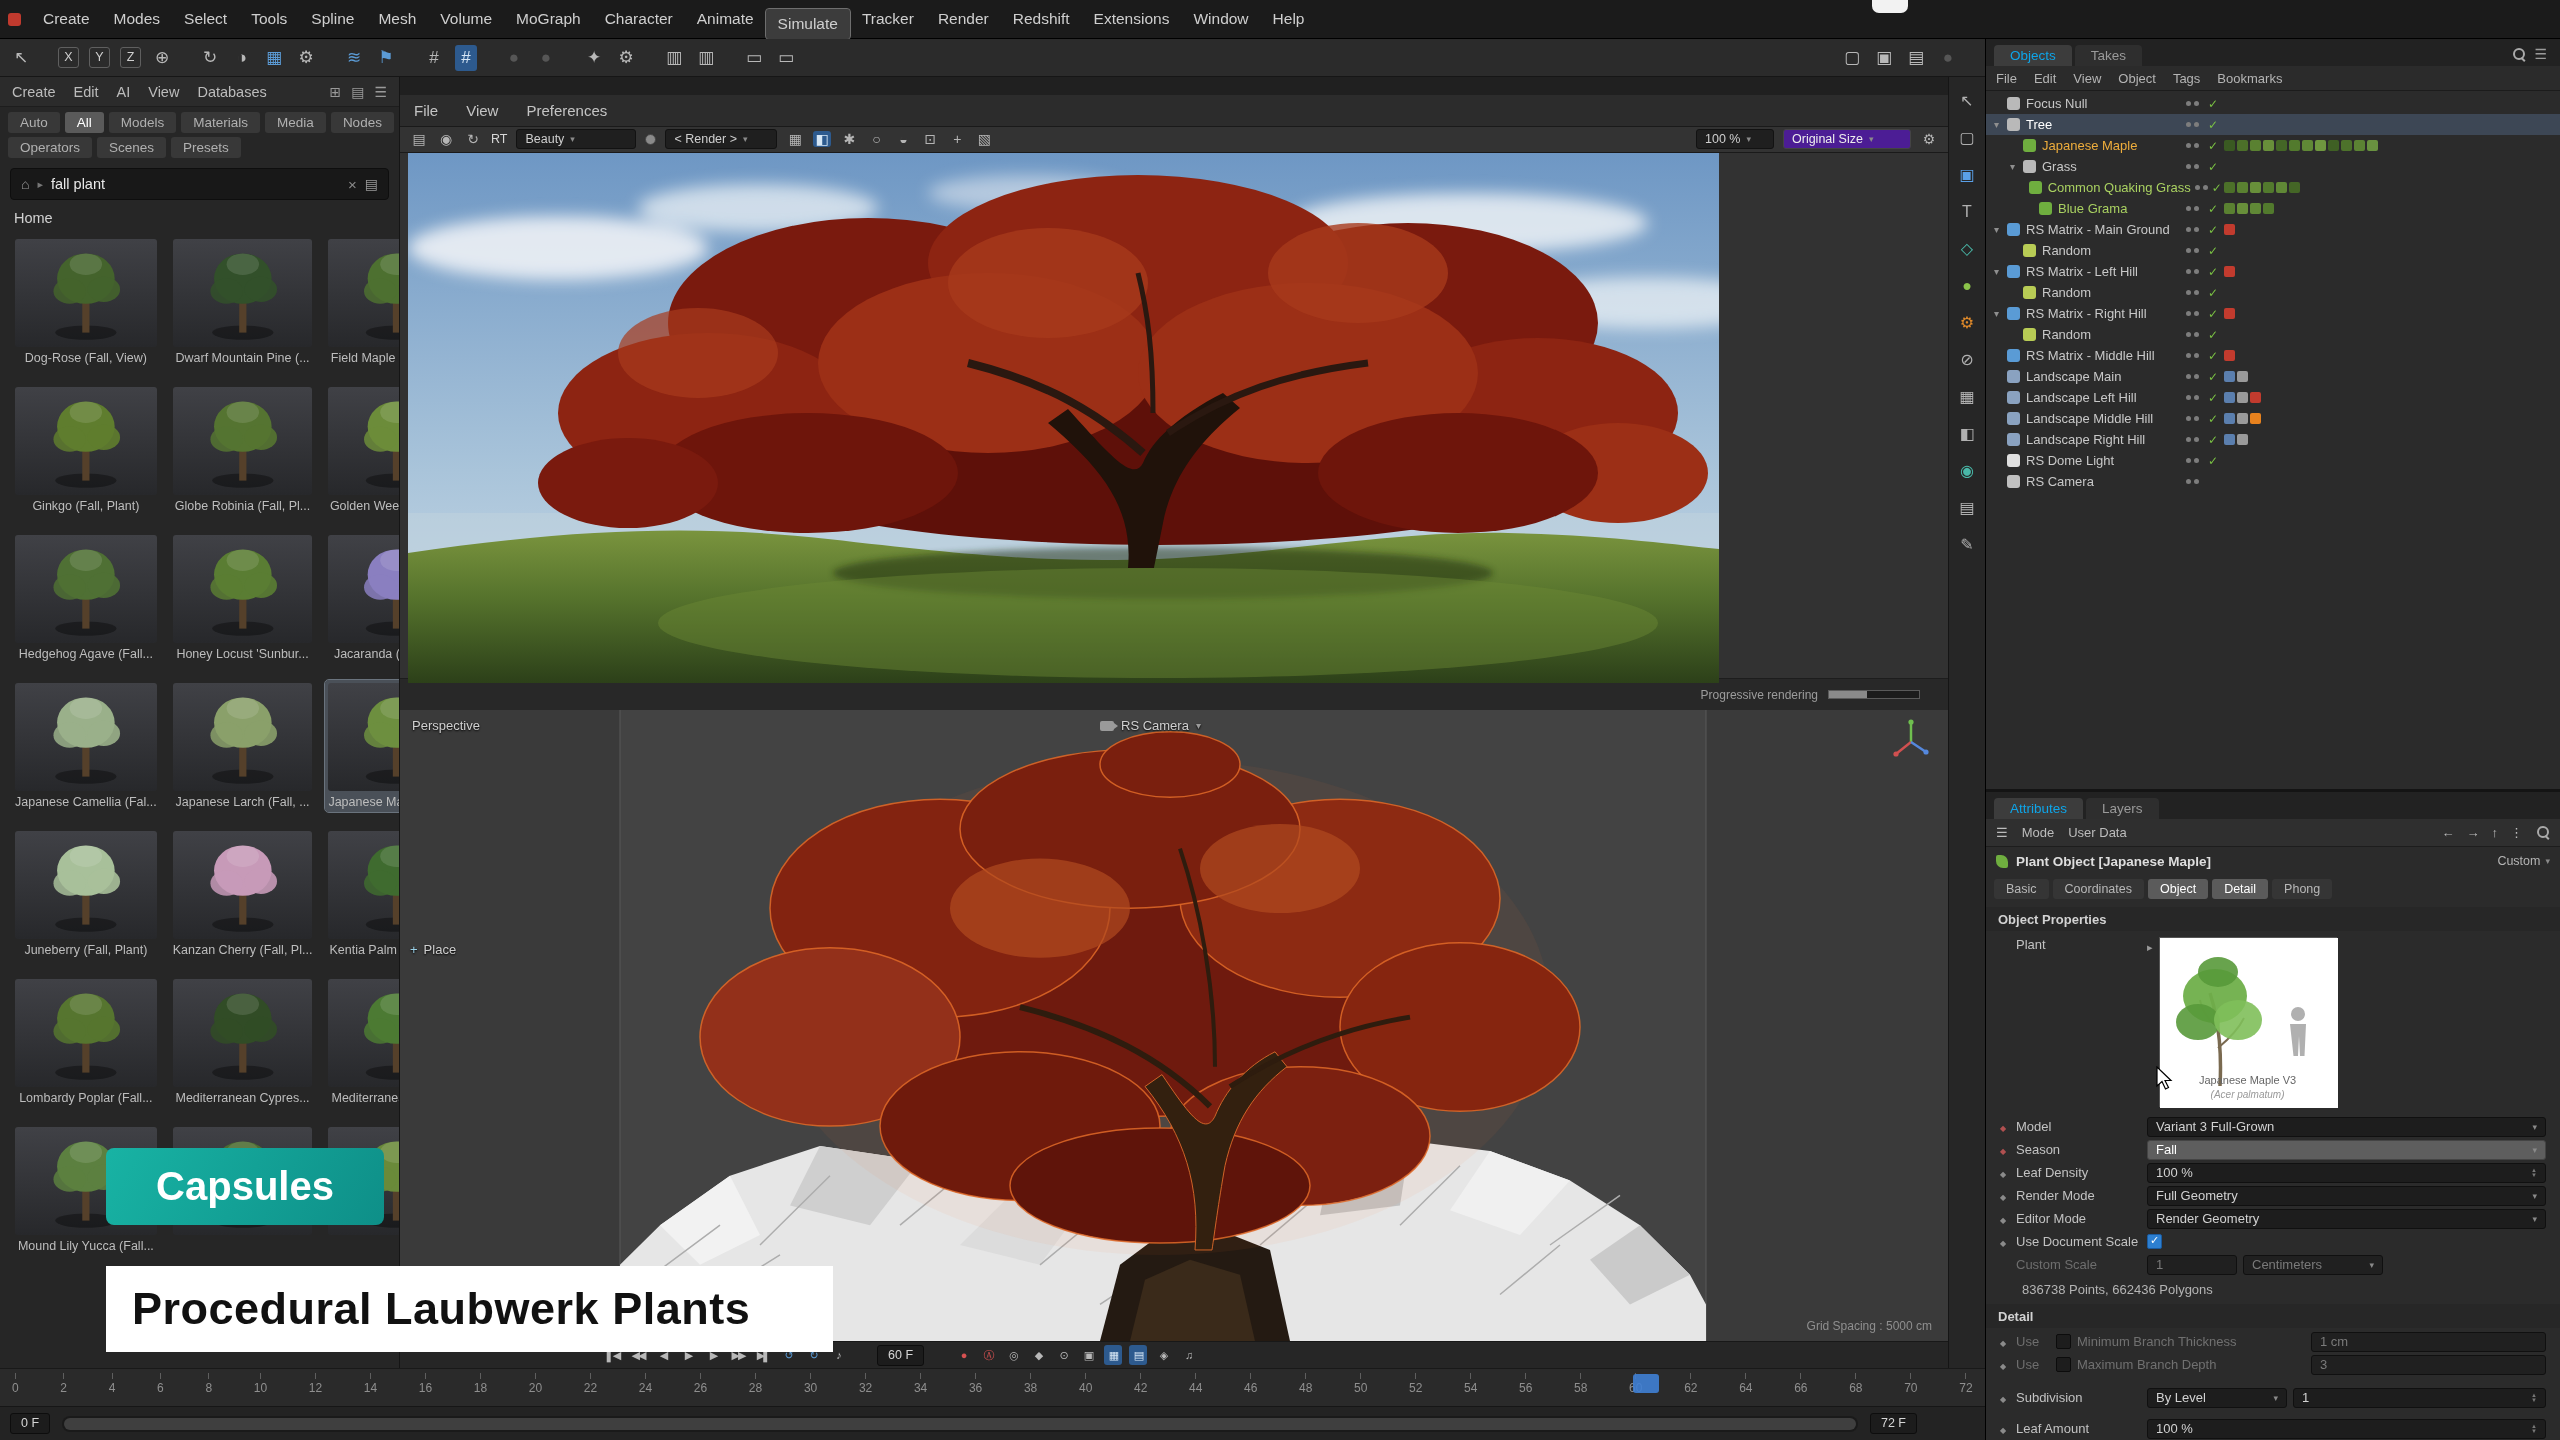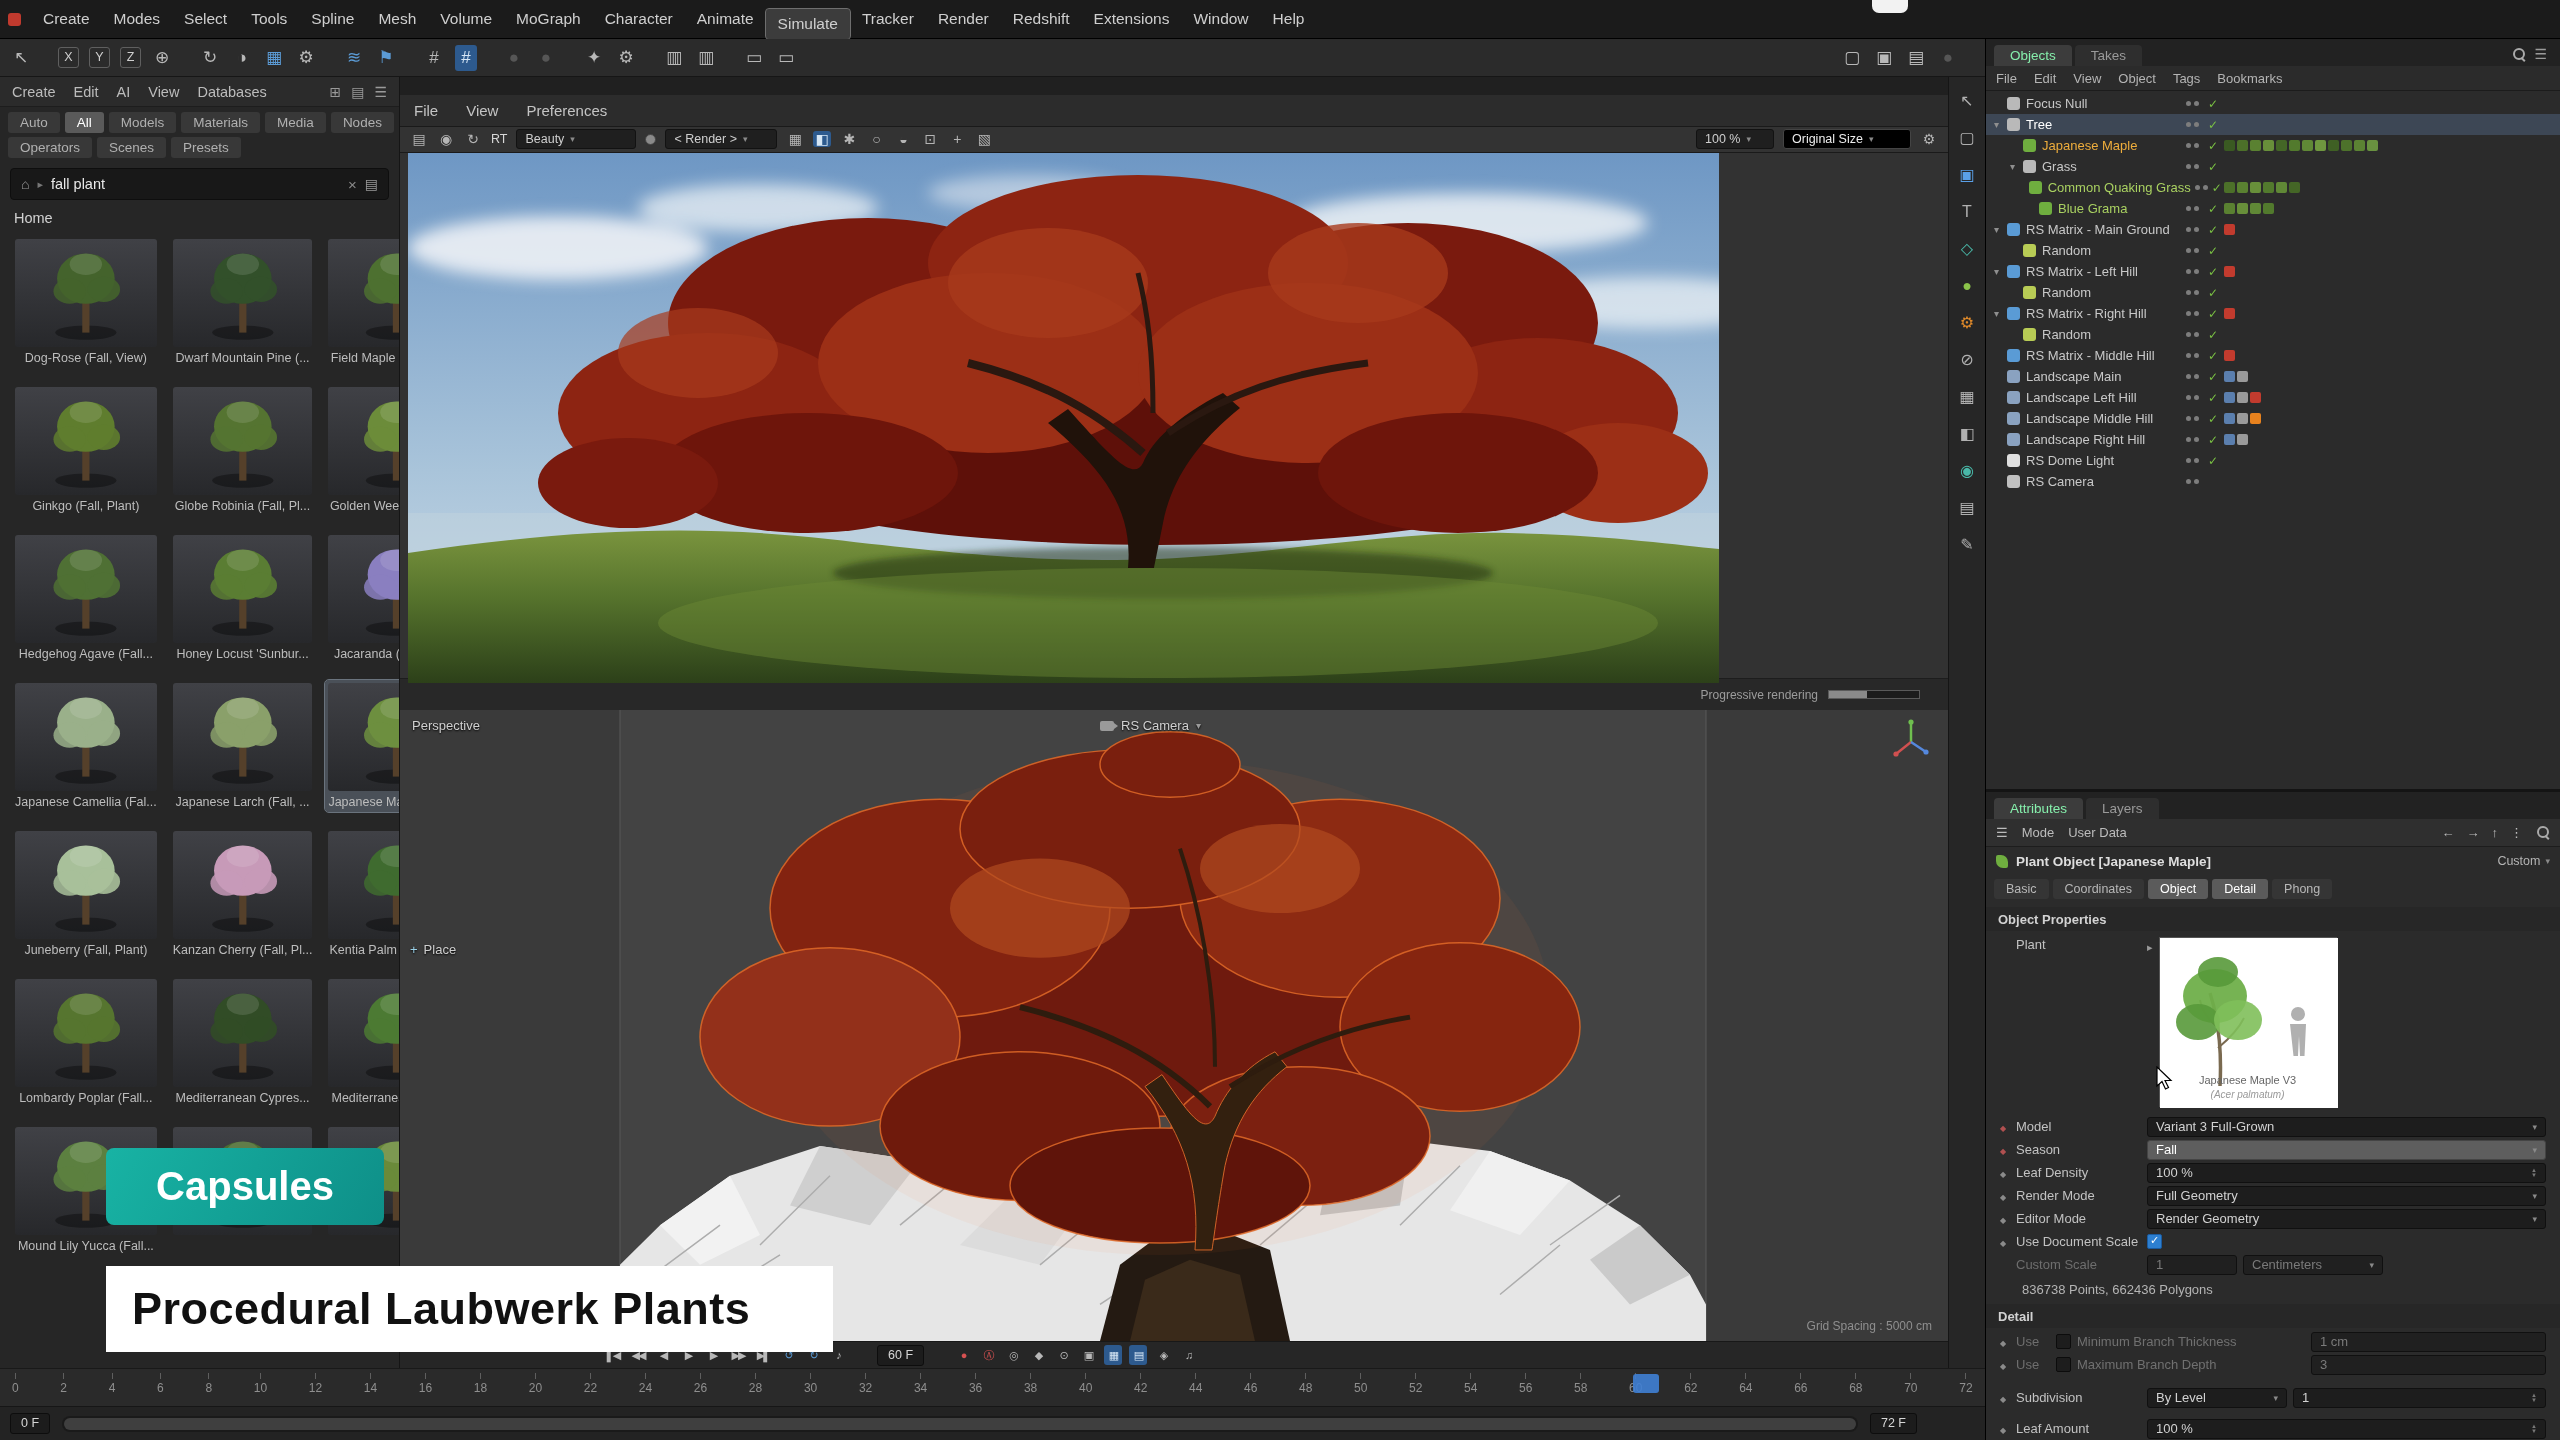--- a/index.html
+++ b/index.html
@@ -47,21 +47,21 @@
   .vp-gap{height:18px;background:#202020}
   .vp-menu{height:32px;display:flex;align-items:center;gap:28px;padding:0 14px;font-size:15px;color:#c4c4c4;background:#2c2c2c;border-bottom:1px solid #1a1a1a}
   .rvtb{height:27px;background:#333;display:flex;align-items:center;gap:9px;padding:0 10px;font-size:12.5px;border-bottom:1px solid #1a1a1a}
   .rvtb .ic{font-size:14px;color:#b5b5b5;min-width:18px;text-align:center}
   .rvtb .ic.hlbg{background:#2d5a8e;border-radius:3px;color:#d6e6f5}
   .rt-label{font-weight:normal;color:#d8d8d8;font-size:12.5px}
   .dd-s{background:#1f1f1f;border:1px solid #121212;border-radius:3px;height:20px;display:flex;align-items:center;gap:6px;padding:0 8px;color:#cfcfcf}
   .dd-s .a{font-size:9px;color:#8a8a8a}
   .cdot{width:11px;height:11px;border-radius:50%;background:#8a8a8a;border:1px solid #444}
   .rv-sp{flex:1}
-  .size-dd{background:#000000;color:#eee;border-color:#444}
+  .size-dd{background:#4c1d95;color:#eee;border-color:#444}
   .render-wrap{height:530px;background:#323232;position:relative}
   .render-img{position:absolute;left:8px;top:0;width:1311px;height:530px}
   .prog-row{height:32px;background:#282828;display:flex;align-items:center;justify-content:flex-end;gap:10px;padding-right:28px;font-size:12px;color:#9c9c9c;border-top:1px solid #1d1d1d}
   .pbar{width:92px;height:9px;border:1px solid #5a5a5a;background:#1c1c1c}
   .pfill{width:42%;height:100%;background:#8a8a8a}
   .vp2{position:relative;height:637px;background:#393939;overflow:hidden}
   .vp2 svg.canvas{position:absolute;left:0;top:0;width:100%;height:100%}
   .vp-lab{position:absolute;font-size:13px;color:#d0d0d0;text-shadow:0 1px 2px #000}
   .cam-row{position:absolute;left:700px;top:8px;display:flex;gap:7px;align-items:center;color:#d0d0d0;font-size:13px;text-shadow:0 1px 2px #000}
   .cam-ic{width:14px;height:10px;background:#9a9a9a;border-radius:2px;position:relative}
@@ -76,21 +76,21 @@
   .tri.hlbg{background:#2d5a8e;border-radius:3px;color:#d6e6f5}
   .fbox{background:#1c1c1c;border:1px solid #0d0d0d;border-radius:3px;height:21px;line-height:19px;padding:0 10px;font-size:12.5px;color:#d6d6d6}
   .tgap{width:16px}
   
   #toolstrip{position:absolute;left:1948px;top:77px;width:37px;height:1291px;background:#262626;border-left:1px solid #151515;display:flex;flex-direction:column;align-items:center;padding-top:12px;gap:13px}
   .tsi{font-size:16px;color:#b0b0b0;line-height:24px}
   
   #right-panel{position:absolute;left:1985px;top:39px;width:575px;height:1401px;background:#2b2b2b;border-left:1px solid #000;display:flex;flex-direction:column}
   .rtabs{height:27px;display:flex;align-items:flex-end;gap:3px;padding:3px 8px 0;background:#222}
   .rtab{padding:3px 16px;font-size:13.5px;background:#2e2e2e;color:#9a9a9a;border-radius:4px 4px 0 0}
-  .rtab.active{background:#3c3c3c;color:#86efac}
+  .rtab.active{background:#3c3c3c;color:#0ea5e9}
   .rtabs .sp{flex:1}
   .rtabs .hic{color:#9a9a9a;font-size:14px;margin:0 5px 4px}
   .om-menu{height:25px;display:flex;align-items:center;gap:17px;padding:0 10px;font-size:13px;color:#b4b4b4;background:#2b2b2b;border-bottom:1px solid #1c1c1c}
   .om-tree{height:412px;overflow:hidden;padding-top:2px}
   .om-row{display:flex;align-items:center;height:21px;padding:0 6px 0 8px;font-size:13px}
   .om-row.sel{background:#3d4755}
   .om-row.sel .om-lbl{color:#fff}
   .om-ind{display:inline-block;height:1px}
   .om-arrow{width:13px;color:#8f8f8f;font-size:10px}
   .om-ic{width:13px;height:13px;border-radius:3px;flex:0 0 auto}

